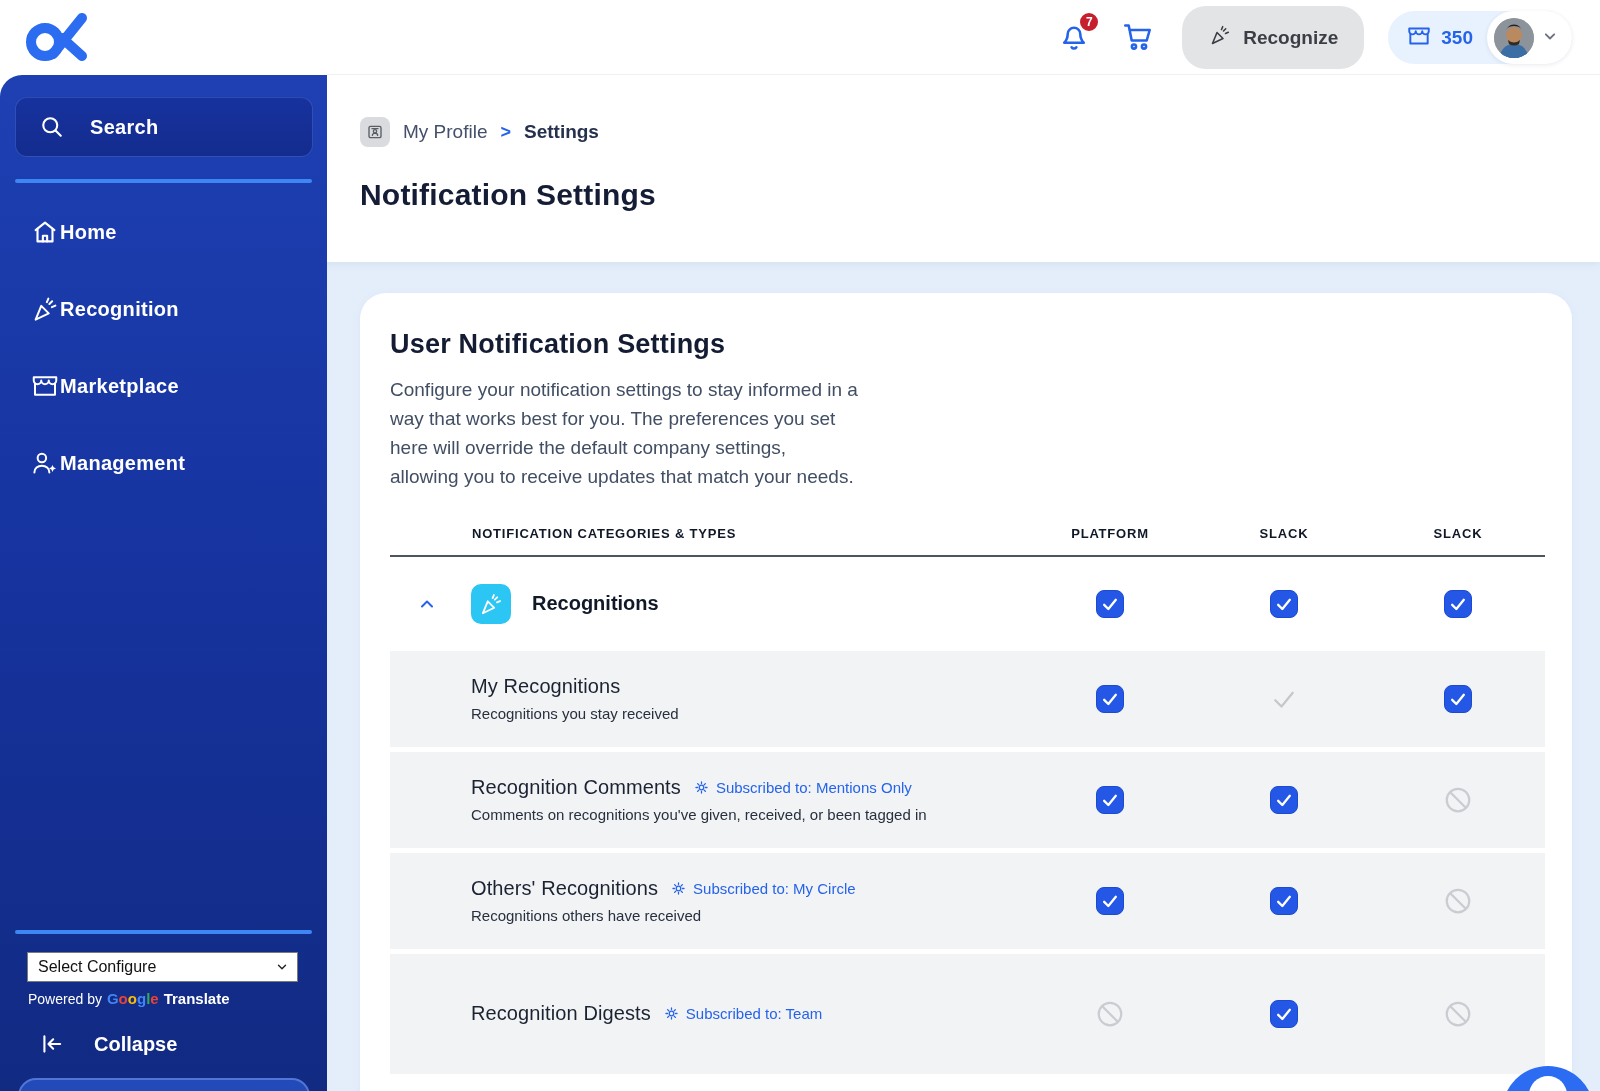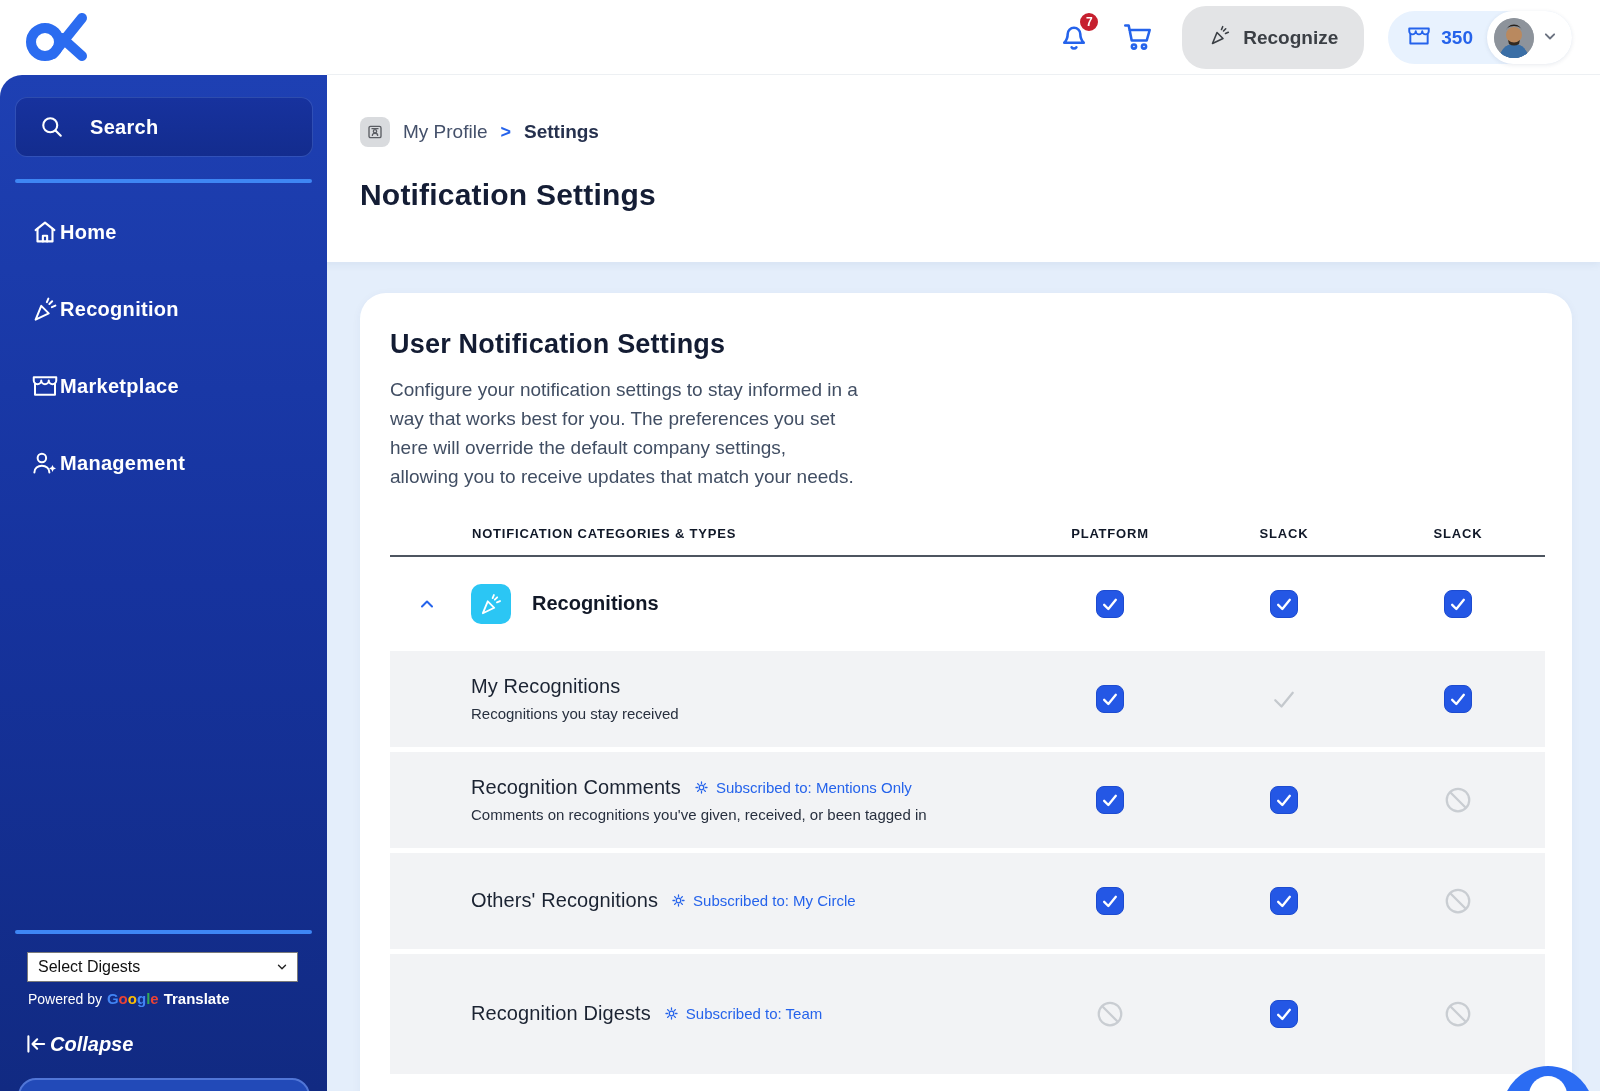--- a/index.html
+++ b/index.html
@@ -42,21 +42,21 @@
   .nav-item { display:flex; align-items:center; padding:15px 0 15px 30px; margin-bottom:17px; cursor:pointer; }
   .nav-item span.lbl { color:#ffffff; font-size:20px; font-weight:bold; letter-spacing:.3px; }
 
   .lang-select { position:absolute; left:27px; top:877px; width:271px; height:30px; background:#ffffff; border:1px solid #7a7a7a;
                  display:flex; align-items:center; justify-content:space-between; padding:0 8px 0 10px; cursor:pointer; }
   .lang-select span { font-size:16px; color:#111; }
   .powered { position:absolute; left:28px; top:915px; color:#ffffff; font-size:14px; display:flex; gap:5px; align-items:baseline; }
   .powered .translate { font-weight:bold; font-size:15px; }
   .g-0,.g-3 { color:#4285F4; } .g-1,.g-5 { color:#EA4335; } .g-2 { color:#FBBC05; } .g-4 { color:#34A853; }
   .powered .google { font-weight:bold; font-size:15px; }
-  .collapse { position:absolute; left:22px; top:955px; display:flex; align-items:center; cursor:pointer;font-style:italic; }
+  .collapse { position:absolute; left:38px; top:955px; display:flex; align-items:center; gap:28px; cursor:pointer; }
   .collapse span { color:#ffffff; font-size:20px; font-weight:bold; }
   .side-stub { position:absolute; left:18px; top:1003px; width:292px; height:40px; border-radius:18px;
                background:#2550c2; border:2px solid #5d84e6; opacity:.85; }
 
   
   .main { position:absolute; left:327px; top:75px; right:0; bottom:0; }
   .breadcrumb { position:absolute; left:33px; top:42px; display:flex; align-items:center; gap:13px; }
   .bc-icon { width:30px; height:30px; border-radius:8px; background:#d9dbde; display:flex; align-items:center; justify-content:center; }
   .bc-link { font-size:19px; color:#44506a; cursor:pointer; }
   .bc-sep { font-size:18px; color:#2563eb; font-weight:bold; }
@@ -225,21 +225,21 @@
             <path d="M18 13.5 l.9 1.9 1.9.9 -1.9.9 -.9 1.9 -.9-1.9 -1.9-.9 1.9-.9 z" fill="#ffffff" stroke="none"></path>
           </svg>
         </span>
         <span class="lbl">Management</span>
       </div>
     </div>
 
     <div class="side-div div-bottom"></div>
 
     <div class="lang-select">
-      <span>Select Digests</span>
+      <span>Select Configure</span>
       <span style="display:flex;">
         <svg width="14" height="14" viewBox="0 0 24 24" fill="none" stroke="#222" stroke-width="2.4" stroke-linecap="round" stroke-linejoin="round">
           <polyline points="6,9 12,15 18,9"></polyline>
         </svg>
       </span>
     </div>
     <div class="powered">
       <span>Powered by</span>
       <span class="google"><span class="g-0">G</span><span class="g-1">o</span><span class="g-2">o</span><span class="g-3">g</span><span class="g-4">l</span><span class="g-5">e</span></span>
       <span class="translate">Translate</span>
@@ -410,20 +410,21 @@
               <span class="subscription">
                 <span class="gear" style="display: flex;">
                     <svg width="17" height="17" viewBox="0 0 24 24" fill="none" stroke="#2563eb" stroke-width="1.8" stroke-linecap="round">
                       <circle cx="12" cy="12" r="3.2"></circle>
                       <path d="M12 4.2v2.2M12 17.6v2.2M4.2 12h2.2M17.6 12h2.2M6.5 6.5l1.6 1.6M15.9 15.9l1.6 1.6M17.5 6.5l-1.6 1.6M8.1 15.9l-1.6 1.6"></path>
                     </svg>
                   </span>
                 <span>Subscribed to: My Circle</span>
               </span>
             </div>
+            <div class="row-sub">Recognitions others have received</div>
           </div>
           <div class="cell">
               <span class="cb">
                 <svg width="20" height="20" viewBox="0 0 24 24" fill="none" stroke="#ffffff" stroke-width="2.8" stroke-linecap="round" stroke-linejoin="round">
                   <polyline points="5,13 10,18 19,7"></polyline>
                 </svg>
               </span>
             </div>
           <div class="cell">
               <span class="cb">

